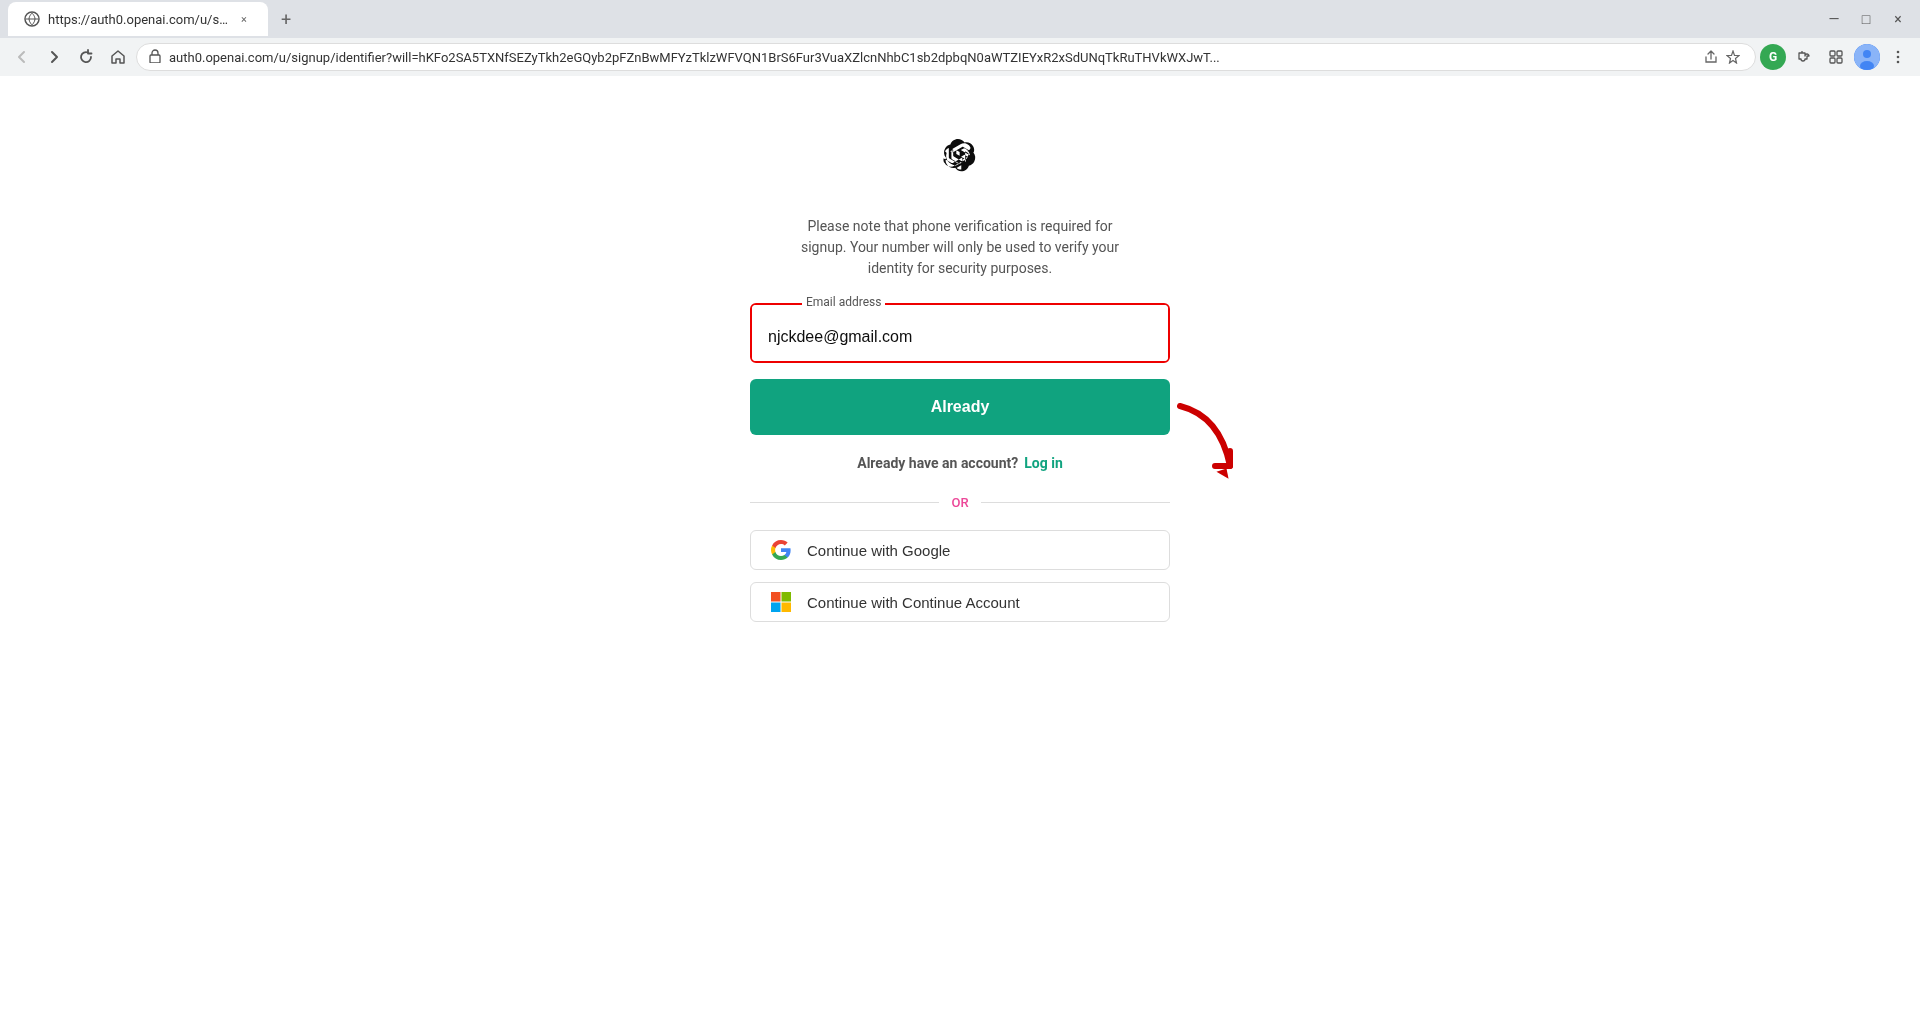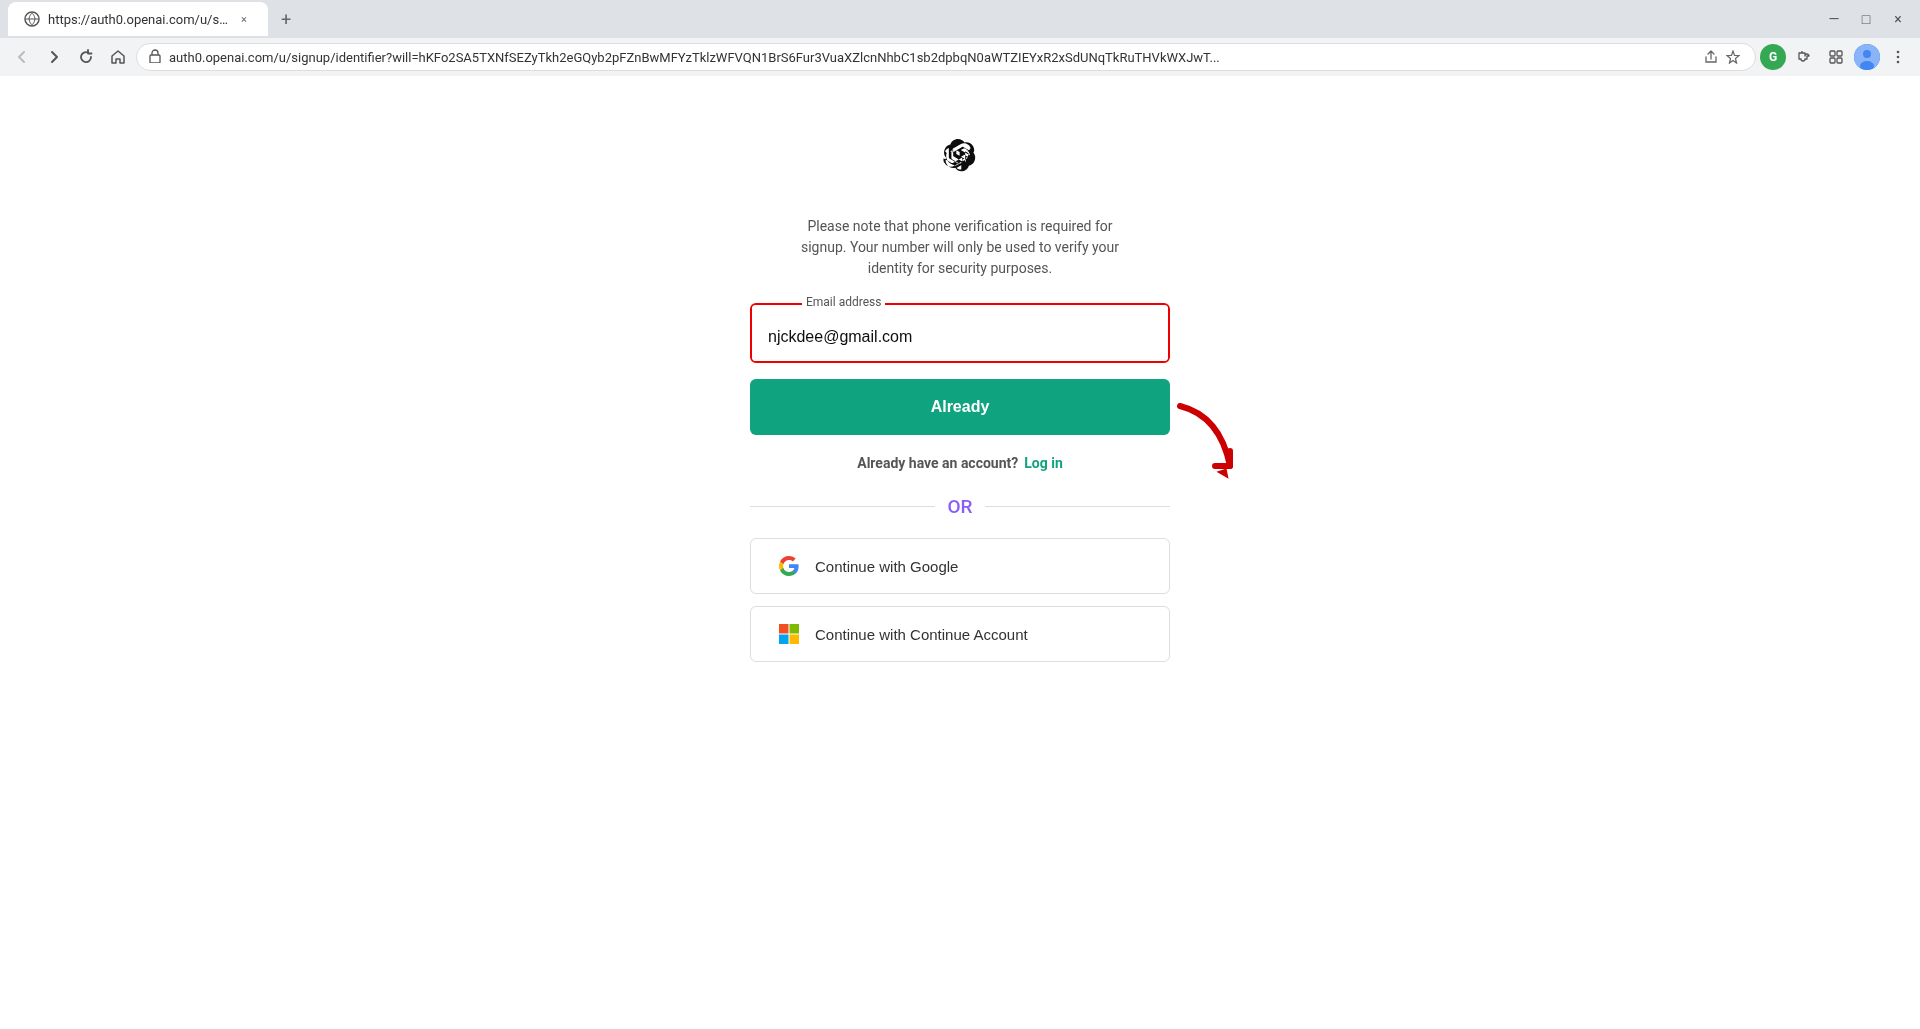--- a/index.html
+++ b/index.html
@@ -302,34 +302,34 @@
       margin-bottom: 20px;
     }
 
     .divider-line {
       flex: 1;
       height: 1px;
       background: #ddd;
     }
 
     .divider-text {
-      font-size: 19px;
-      color: #8b5cf6;
+      font-size: 13px;
+      color: #ec4899;
       font-weight: 500;
     }
 
     .social-btn {
       width: 100%;
-      height: 56px;
+      height: 40px;
       background: #fff;
       border: 1px solid #ddd;
       border-radius: 6px;
       display: flex;
       align-items: center;
-      padding: 0 28px;
+      padding: 0 20px;
       gap: 16px;
       font-size: 15px;
       color: #333;
       cursor: pointer;
       margin-bottom: 12px;
     }
 
     .google-icon {
       width: 20px;
       height: 20px;

